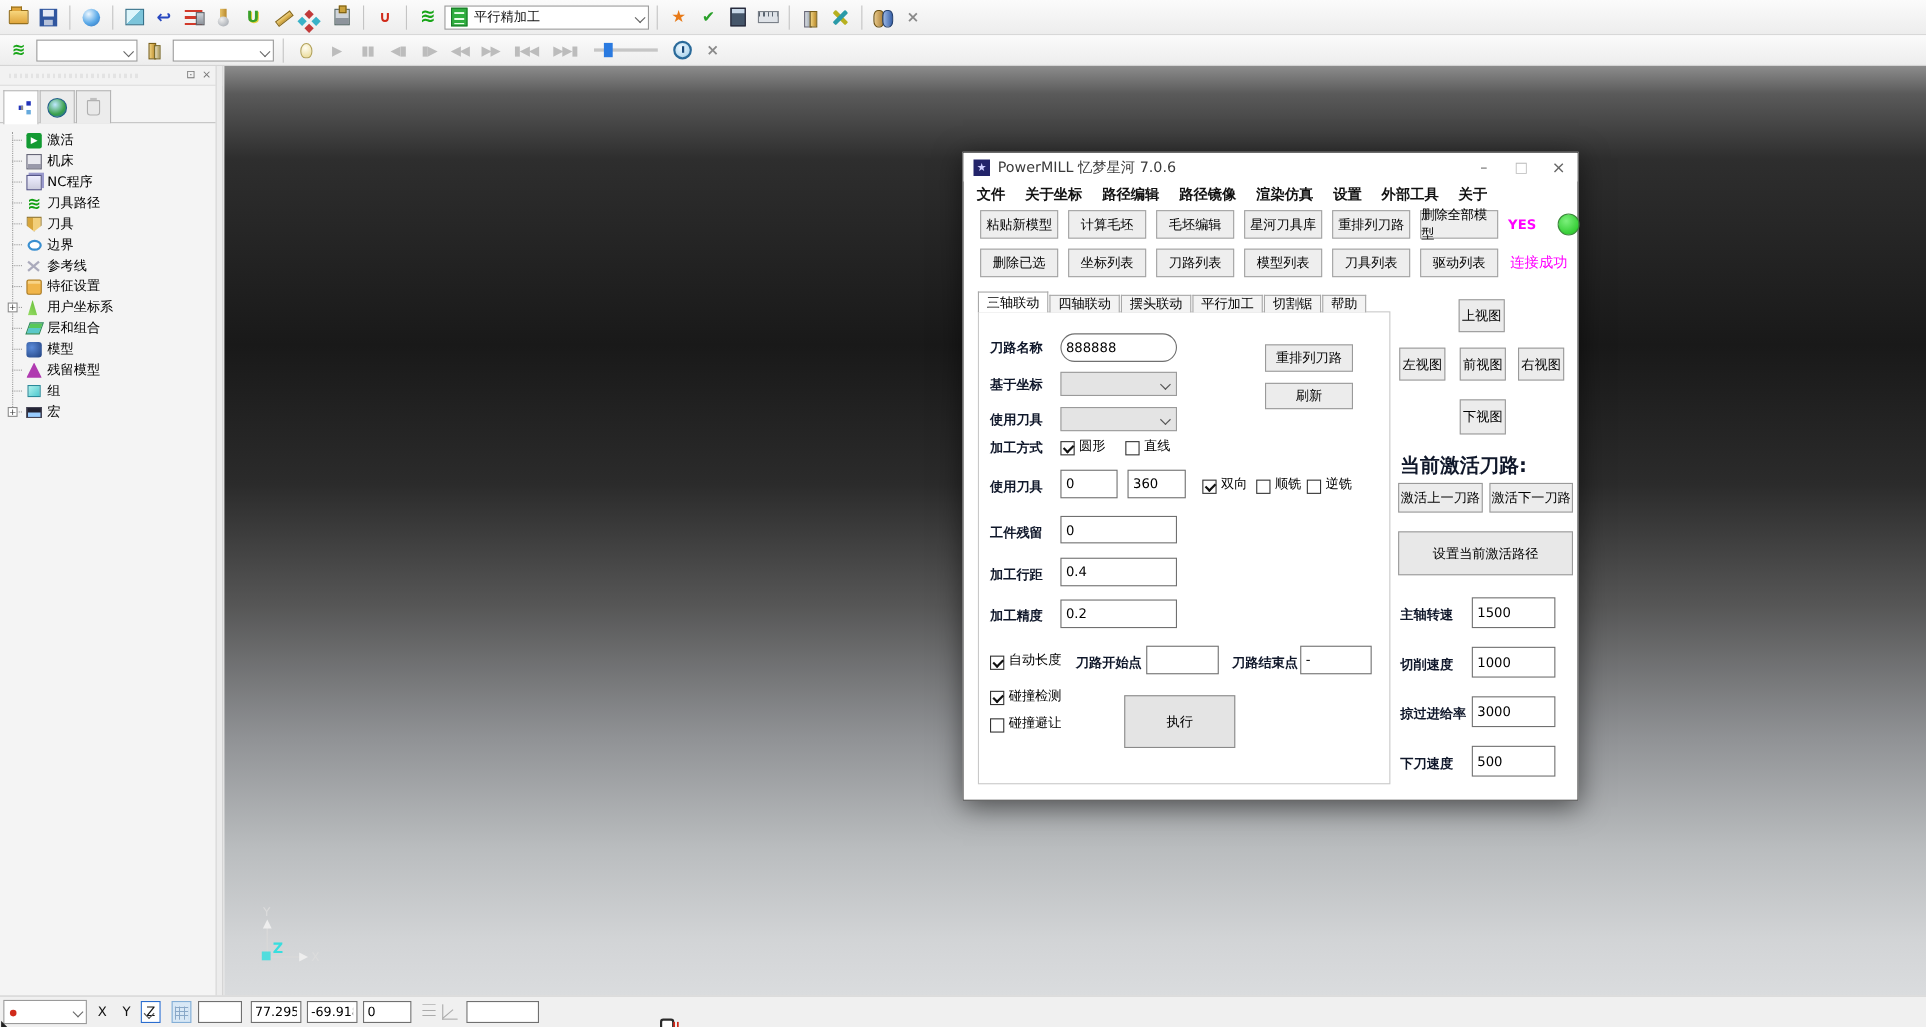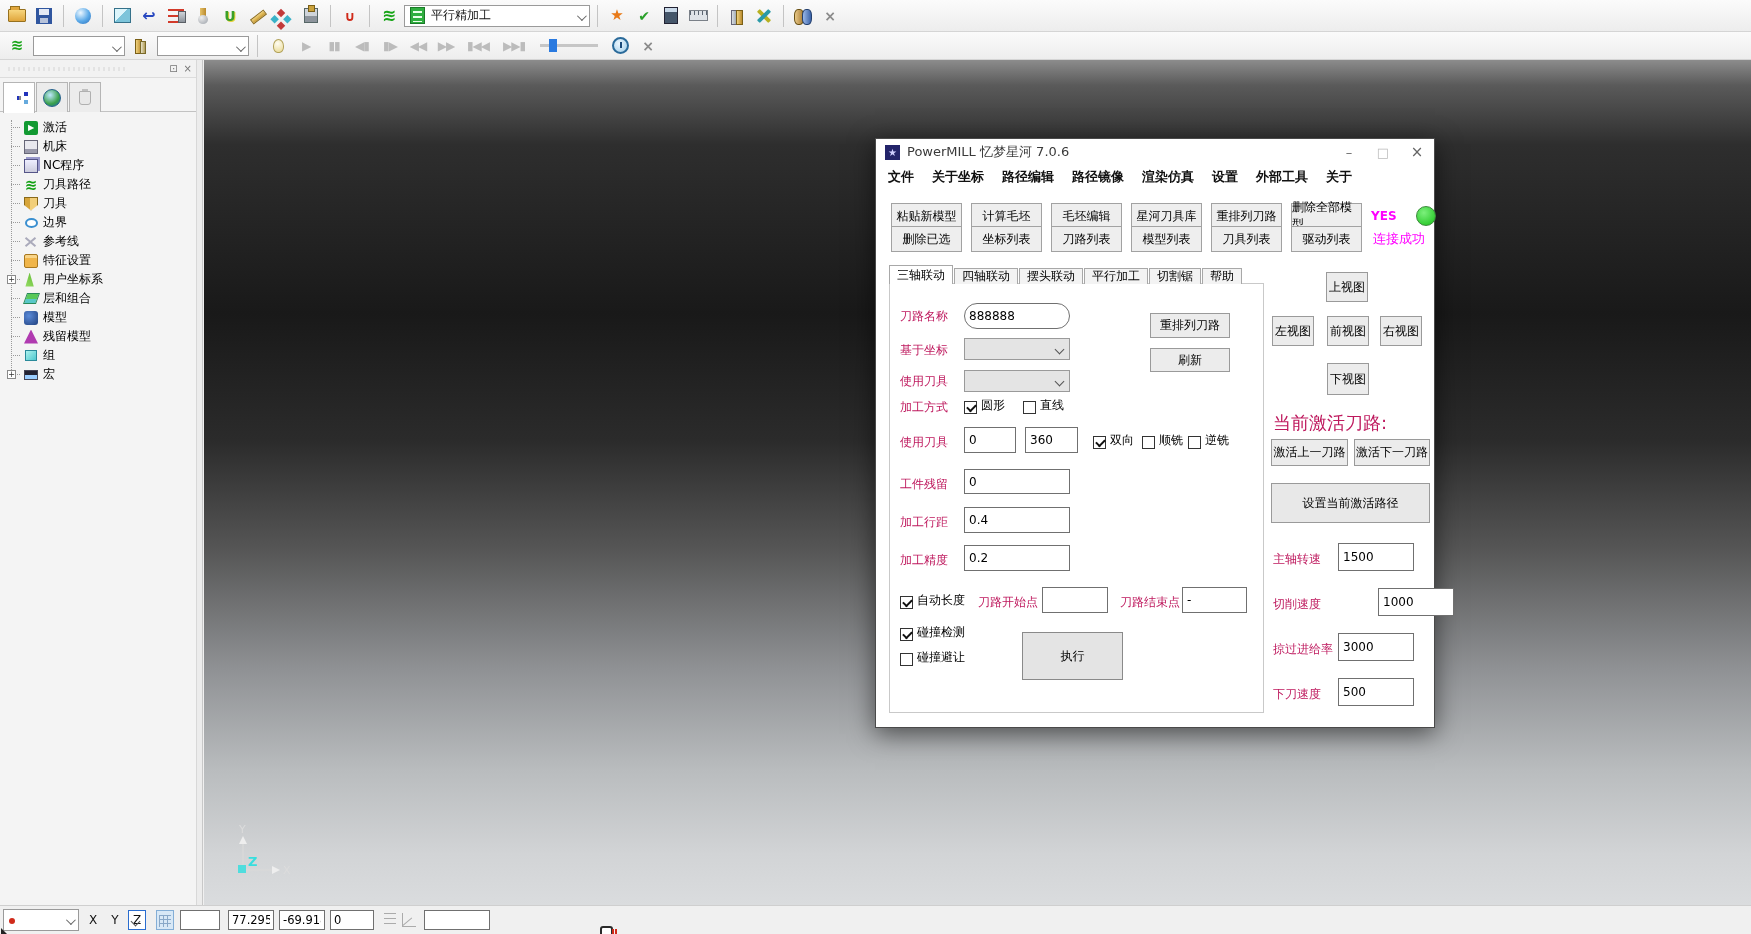--- a/index.html
+++ b/index.html
@@ -111,21 +111,21 @@
   .dmenu{position:absolute;left:10px;top:26px;height:24px;display:flex;align-items:center;gap:14px;font-size:13px;color:#111;font-weight:bold;}
   .dmenu span{padding:2px 2px;}
   .brow{position:absolute;left:15px;display:flex;gap:9px;align-items:center;}
   .pbtn{width:71px;height:26px;background:#eee;border:1px solid #a2a2a2;display:flex;align-items:center;justify-content:center;font-size:12px;cursor:default;}
   .magenta{color:#ff00ff;font-weight:bold;font-size:12px;}
   .gdot{width:20px;height:20px;border-radius:50%;background:radial-gradient(circle at 38% 32%,#7cf07c,#18c018);border:1px solid #3a8a3a;margin-left:10px;}
   .dtabs{position:absolute;left:13px;top:126px;display:flex;align-items:flex-end;height:19px;z-index:2;}
   .dtab{padding:0 7px;font-size:12px;border:1px solid #a8a8a8;border-bottom:none;background:#f3f3f3;margin-right:1px;height:16px;display:flex;align-items:center;}
   .dtab.active{background:#fff;height:19px;}
   .dpage{position:absolute;left:13px;top:144px;width:375px;height:430px;border:1px solid #c9c9c9;background:#fff;}
-  .flabel{position:absolute;font-size:12px;color:#be185d;white-space:nowrap;}
+  .flabel{position:absolute;font-size:12px;color:#0f172a;white-space:nowrap;font-weight:bold;}
   .inp{position:absolute;border:1px solid #707070;background:#fff;font-size:12px;padding:0 4px;font-family:inherit;color:#000;}
   .sel{position:absolute;height:22px;background:#e4e4e4;border:1px solid #9a9a9a;}
   .sel::after{content:"";position:absolute;right:6px;top:7px;width:6px;height:6px;border-right:1px solid #555;border-bottom:1px solid #555;transform:rotate(45deg);}
   .cb{position:absolute;display:flex;align-items:flex-end;gap:4px;font-size:12px;white-space:nowrap;}
   .cb .box{width:13px;height:13px;background:#fff;border:1px solid #333;position:relative;flex:none;}
   .cb.checked .box::after{content:"";position:absolute;left:2px;top:2px;width:7px;height:4px;border-left:2px solid #111;border-bottom:2px solid #111;transform:rotate(-45deg);}
   .gbtn{position:absolute;background:#ececec;border:1px solid #9a9a9a;display:flex;align-items:center;justify-content:center;font-size:12px;cursor:default;}
   
   #statusbar{position:absolute;left:0;top:905px;width:100%;height:29px;background:#f0f0f0;border-top:1px solid #cfcfcf;}
   .sb-abs{position:absolute;}
@@ -350,21 +350,21 @@
     <div class="dmenu">
       <span>文件</span>
       <span>关于坐标</span>
       <span>路径编辑</span>
       <span>路径镜像</span>
       <span>渲染仿真</span>
       <span>设置</span>
       <span>外部工具</span>
       <span>关于</span>
     </div>
-    <div class="brow" style="top:64px;">
+    <div class="brow" style="top:52px;">
       <div class="pbtn">粘贴新模型</div>
       <div class="pbtn">计算毛坯</div>
       <div class="pbtn">毛坯编辑</div>
       <div class="pbtn">星河刀具库</div>
       <div class="pbtn">重排列刀路</div>
       <div class="pbtn">删除全部模型</div>
       <span class="magenta">YES</span>
       <span class="gdot"></span>
     </div>
     <div class="brow" style="top:87px;">
@@ -460,21 +460,21 @@
     <div class="gbtn" style="left:451px;top:224px;width:42px;height:32px;">下视图</div>
 
     <span class="flabel" style="left:397px;top:272px;font-size:18px;">当前激活刀路:</span>
     <div class="gbtn" style="left:395px;top:300px;width:77px;height:27px;">激活上一刀路</div>
     <div class="gbtn" style="left:478px;top:300px;width:76px;height:27px;">激活下一刀路</div>
     <div class="gbtn" style="left:395px;top:344px;width:159px;height:40px;background:#e8e8e8;">设置当前激活路径</div>
 
     <span class="flabel" style="left:397px;top:412px;">主轴转速</span>
     <input class="inp" style="left: 462px; top: 404px; width: 76px; height: 28px;" value="1500">
     <span class="flabel" style="left:397px;top:457px;">切削速度</span>
-    <input class="inp" style="left: 462px; top: 449px; width: 76px; height: 28px; margin-left: 40px;" value="1000">
+    <input class="inp" style="left: 462px; top: 449px; width: 76px; height: 28px;" value="1000">
     <span class="flabel" style="left:397px;top:502px;">掠过进给率</span>
     <input class="inp" style="left: 462px; top: 494px; width: 76px; height: 28px;" value="3000">
     <span class="flabel" style="left:397px;top:547px;">下刀速度</span>
     <input class="inp" style="left: 462px; top: 539px; width: 76px; height: 28px;" value="500">
   </div>
 </div>
 
 <div id="statusbar">
   <div class="sb-abs combo" style="left:3px;top:3px;width:76px;height:22px;">
     <span class="reddot"></span>

